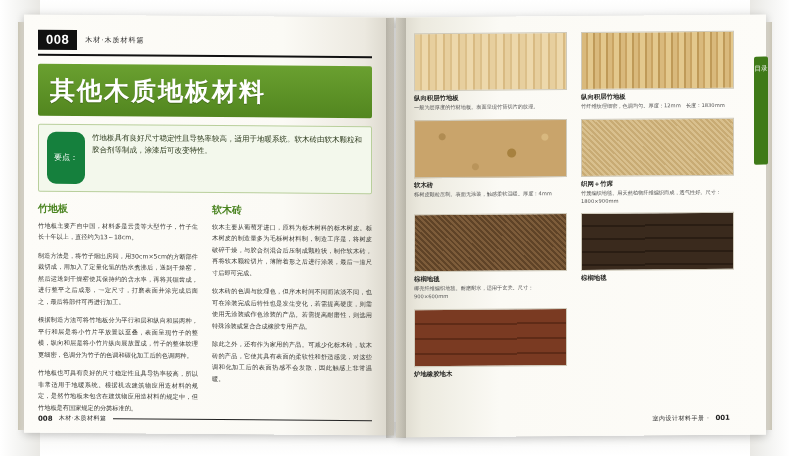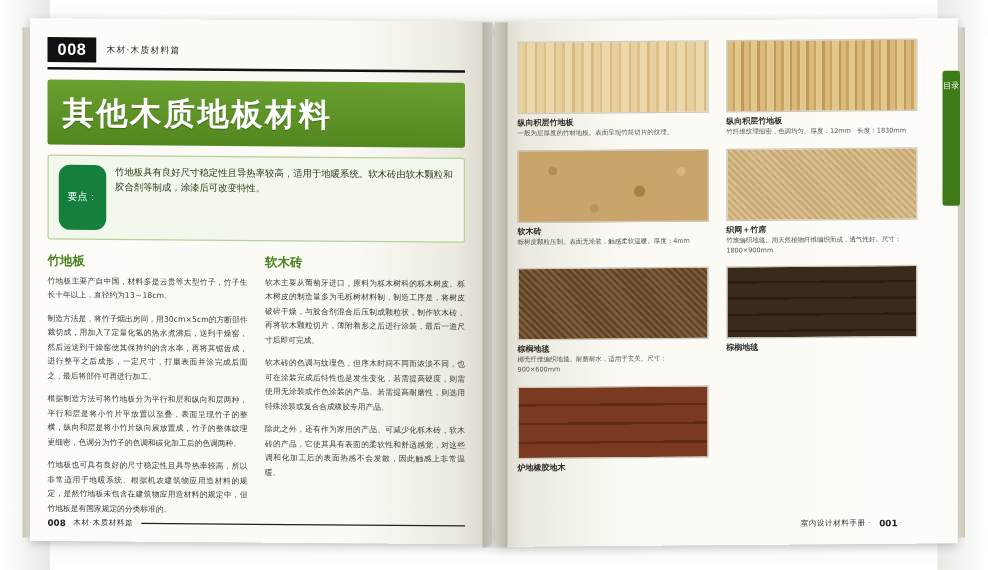--- a/index.html
+++ b/index.html
@@ -91,21 +91,21 @@
   .sw-plank-red{background:
      repeating-linear-gradient(180deg,#7a3a22 0 13px,#5f2b17 13px 15px),
      repeating-linear-gradient(90deg,rgba(255,255,255,.06) 0 9px,rgba(0,0,0,.12) 9px 18px);}
   .sw-dark-grain{background:
      repeating-linear-gradient(180deg,#3a2a1d 0 11px,#2a1d13 11px 13px),
      repeating-linear-gradient(90deg,rgba(255,255,255,.05) 0 7px,rgba(0,0,0,.15) 7px 14px);}
 
   .side-tab{position:absolute;right:-2px;top:42px;width:14px;height:108px;background:#3f7a18;border-radius:2px;}
   .side-tab span{display:block;color:#fff;font-size:6.5px;text-align:center;line-height:1.5;margin-top:8px;}
 
-  .rp-footer{position:absolute;right:16px;bottom:-4px;display:flex;align-items:center;gap:6px;}
+  .rp-footer{position:absolute;right:4px;bottom:-4px;display:flex;align-items:flex-start;gap:6px;}
   .rp-footer .ftxt{font-size:6px;color:#333;letter-spacing:.5px;}
   .rp-footer .fnum{font-size:7px;color:#222;font-weight:bold;}
 </style>
 </head>
 <body>
 
 <div class="scene">
   <div class="backdrop"></div>
   <div class="shadow-t"></div>
   <div class="shadow-b"></div>

